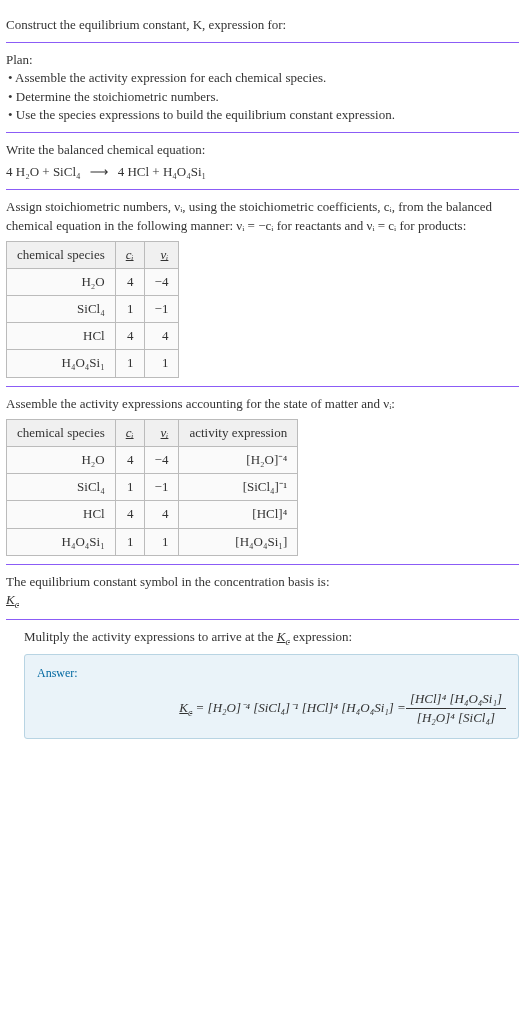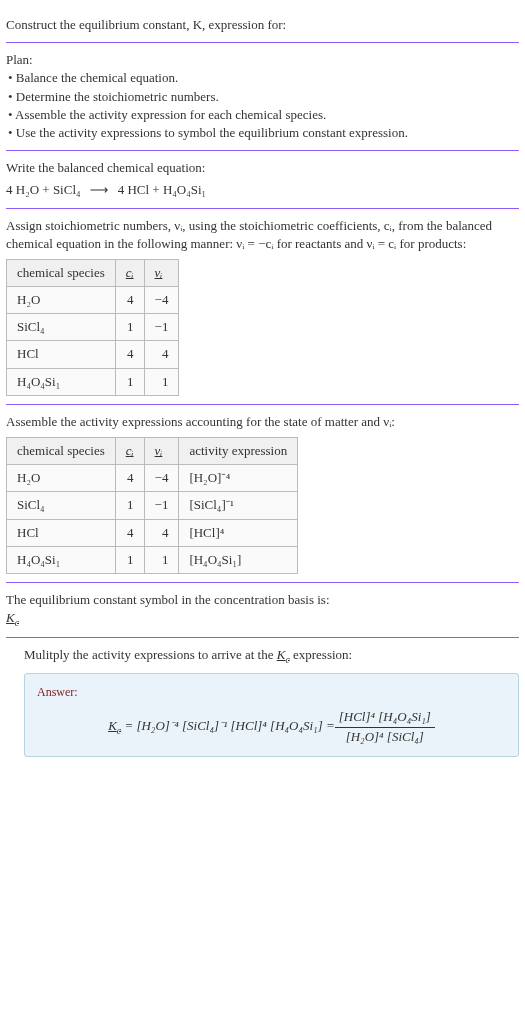--- a/index.html
+++ b/index.html
@@ -23,41 +23,41 @@
     }
     .arrow { margin: 0 6px; }
     table {
       border-collapse: collapse;
       margin-top: 6px;
       font-size: 13px;
     }
     th, td {
       border: 1px solid #bbb;
       padding: 4px 10px;
-      text-align: left;
+      text-align: right;
       background: #fafafa;
     }
     th { background: #f0f0f0; font-weight: normal; }
     td.num { text-align: right; }
     .answer-box {
       background: #eaf3f9;
       border: 1px solid #b8d4e3;
       border-radius: 3px;
       padding: 10px 12px;
       margin-top: 6px;
     }
     .answer-label {
-      color: #7f1d1d;
+      color: #0369a1;
       font-size: 12px;
       margin-bottom: 8px;
     }
     .kc-expr {
       display: flex;
       align-items: center;
-      justify-content: center;
+      justify-content: flex-end;
       font-style: italic;
       flex-wrap: wrap;
     }
     .frac {
       display: inline-flex;
       flex-direction: column;
       align-items: center;
       vertical-align: middle;
     }
     .frac .num, .frac .den {
@@ -75,24 +75,23 @@
   </style>
 </head>
 <body>
 
 <div class="section">
   <div>Construct the equilibrium constant, K, expression for:</div>
 </div>
 
 <div class="section">
   <div>Plan:</div>
-  <div class="plan-item">• Balance the chemical equation.</div>
+  <div class="plan-item">• Assemble the activity expression for each chemical species.</div>
   <div class="plan-item">• Determine the stoichiometric numbers.</div>
-  <div class="plan-item">• Assemble the activity expression for each chemical species.</div>
-  <div class="plan-item">• Use the activity expressions to symbol the equilibrium constant expression.</div>
+  <div class="plan-item">• Use the species expressions to build the equilibrium constant expression.</div>
 </div>
 
 <div class="section">
   <div>Write the balanced chemical equation:</div>
   <div class="equation">
     <span>4 H₂O + SiCl₄</span>
     <span class="arrow">⟶</span>
     <span>4 HCl + H₄O₄Si₁</span>
   </div>
 </div>

